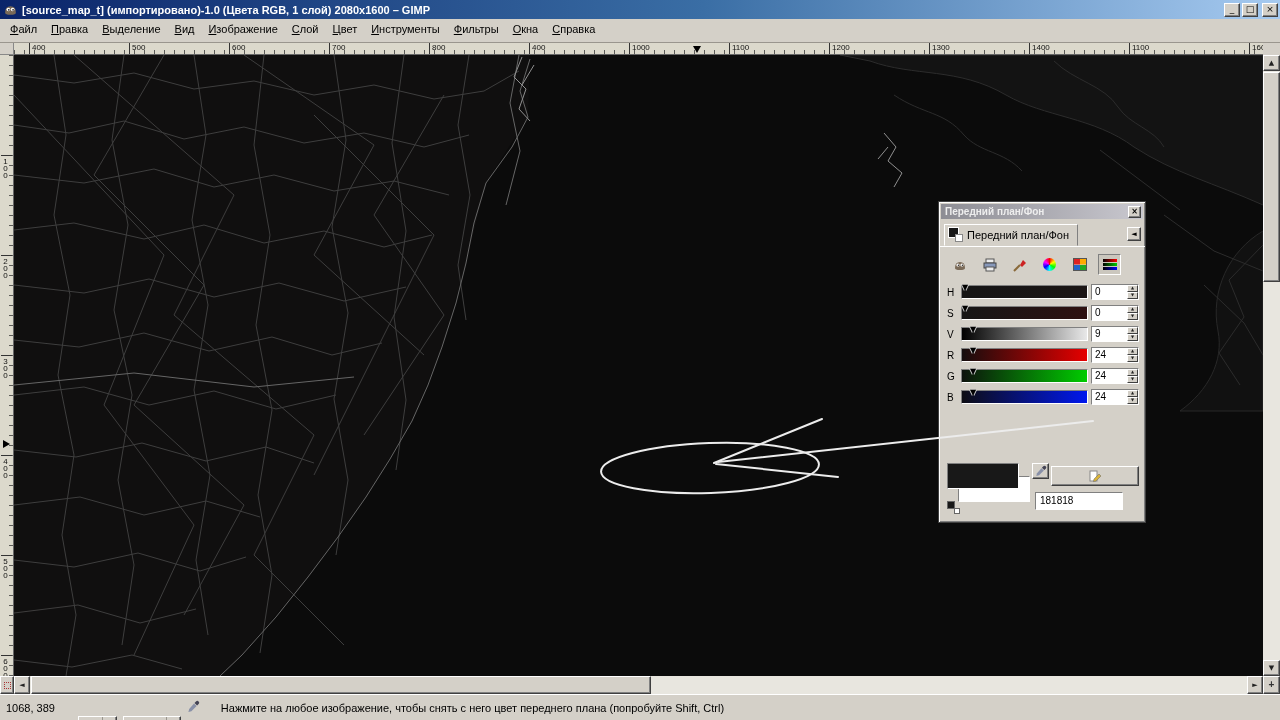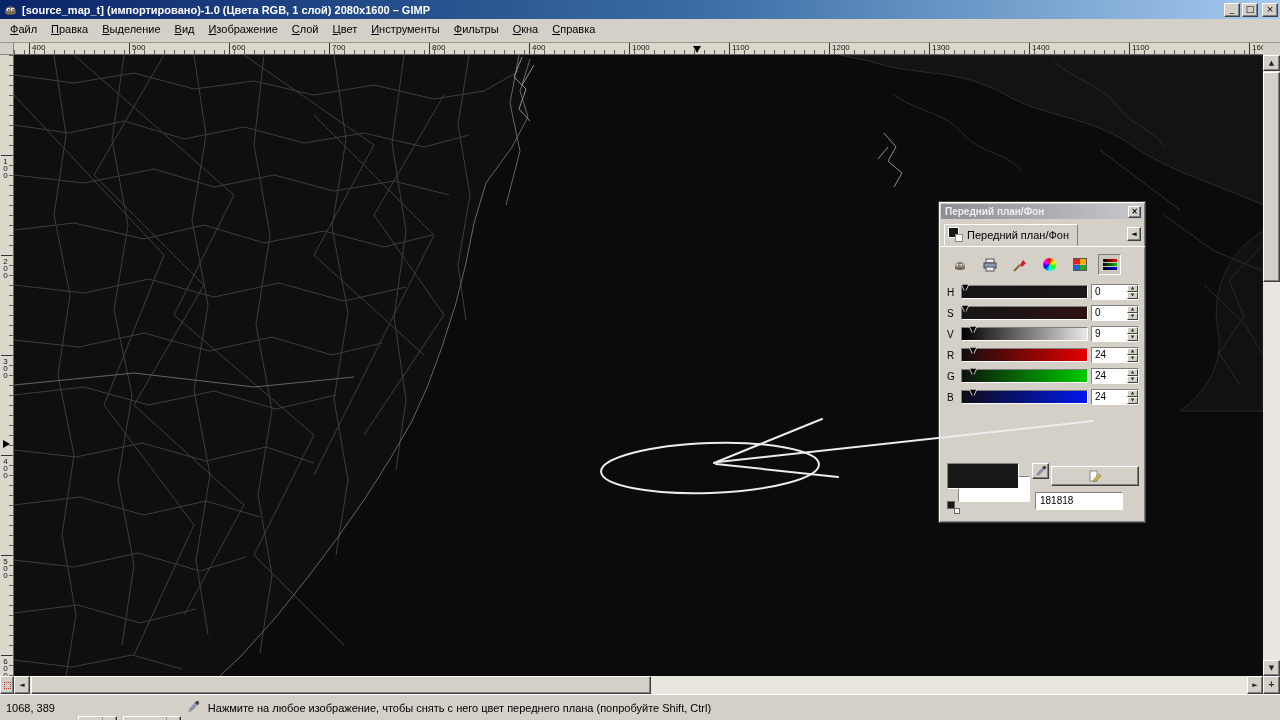--- a/index.html
+++ b/index.html
@@ -59,21 +59,21 @@
   .nav-btn { position:absolute; left:1263px; top:676px; width:17px; height:18px; z-index:15; font-size:10px; line-height:16px; text-align:center; font-weight:bold; color:#333;}
   .sb-corner { position:absolute; left:1263px; top:43px; width:17px; height:12px; background:#d4d0c8; z-index:15; }
 
   
   .statusbar { position:absolute; left:0; top:694px; width:1280px; height:26px; background:#d4d0c8;
     border-top:1px solid #fff; display:flex; align-items:center; padding:0 6px; gap:6px; z-index:20; }
   .pos-label { min-width:66px; }
   .combo { height:19px; display:flex; align-items:center; padding-left:5px;margin-top:36px; }
   .combo-text { padding-right:6px; }
   .combo-arrow { width:14px; height:100%; display:flex; align-items:center; justify-content:center; font-size:6px; border-left:1px solid #9a968e; font-family:"DejaVu Sans",sans-serif;}
-  .status-msg { display:flex; align-items:center; gap:8px; }
+  .status-msg { display:flex; align-items:center; gap:21px; }
 
   
   .dialog { position:absolute; left:938px; top:201px; width:208px; height:322px; background:#d4d0c8;
     border:1px solid #404040; box-shadow:inset 1px 1px 0 #ffffff, inset -1px -1px 0 #808080; z-index:5; }
   .dlg-titlebar { height:15px; margin:2px; background:linear-gradient(to right,#8d8d94,#c9c8cf);
     display:flex; align-items:center; padding:0 2px 0 4px; color:#eeeeee; font-weight:bold; font-size:10px; }
   .dlg-title { flex:1; white-space:nowrap; overflow:hidden; }
   .dlg-close { width:13px; height:12px; font-size:8px; line-height:10px; text-align:center; color:#000; font-family:"DejaVu Sans",sans-serif; }
   .tab-row { display:flex; align-items:flex-end; padding:2px 4px 0 5px; height:26px; border-bottom:1px solid #fff; position:relative;}
   .tab { display:flex; align-items:center; gap:4px; padding:2px 8px 3px 3px; background:#d4d0c8;

